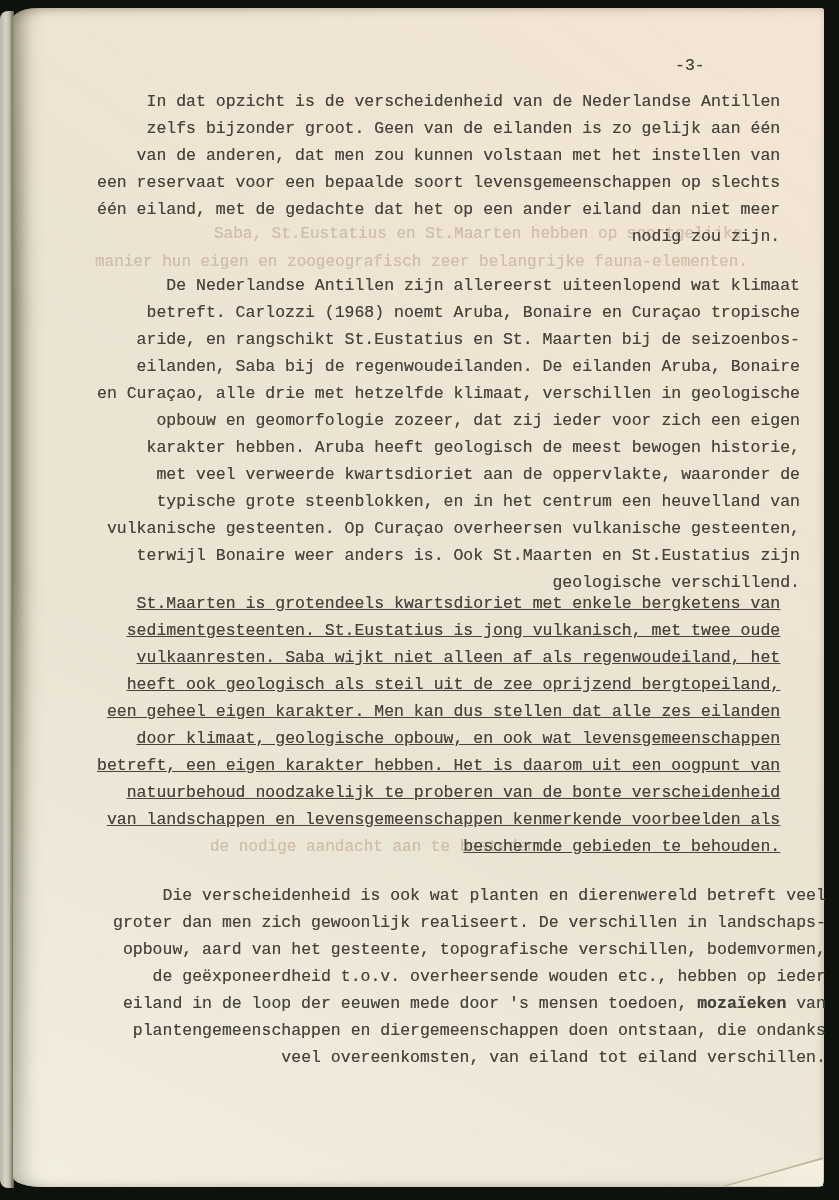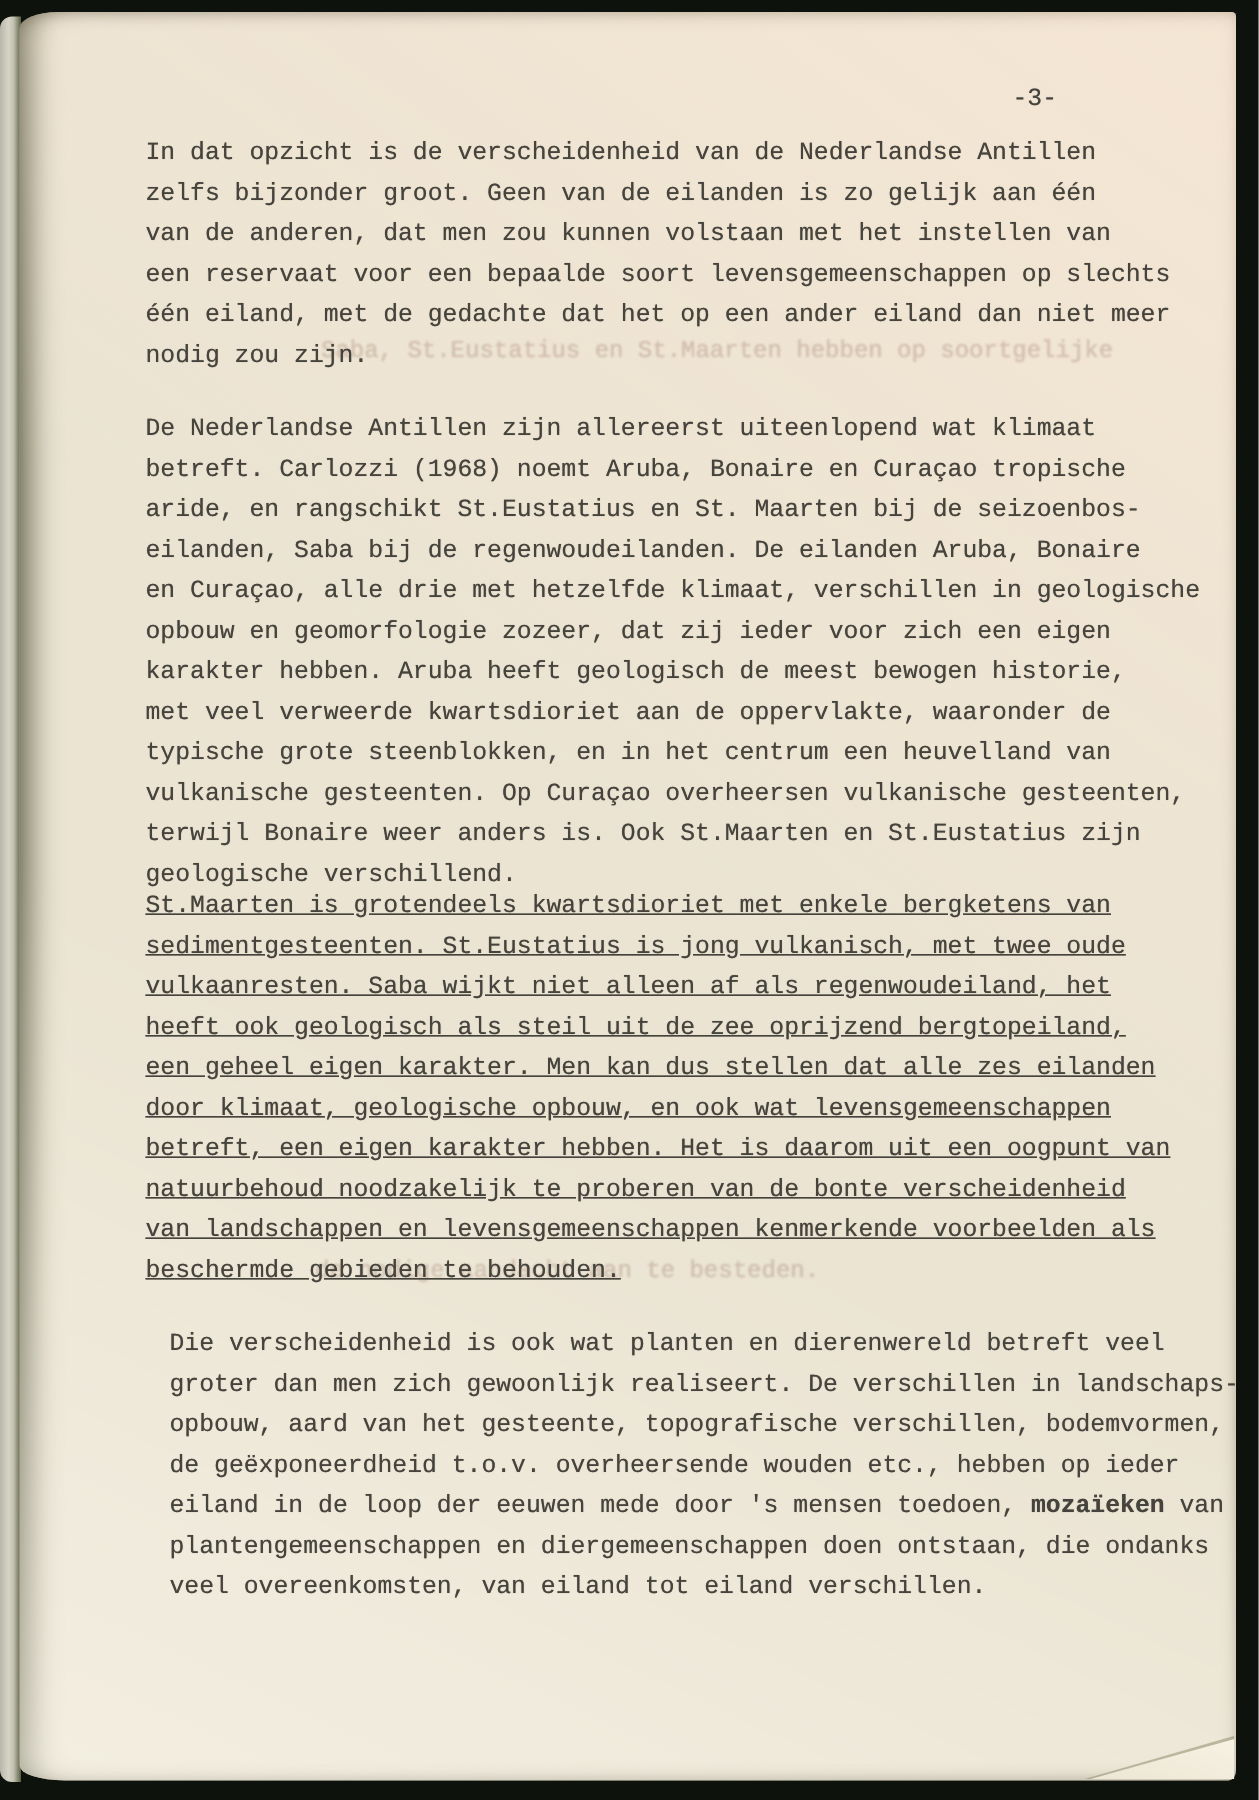--- a/index.html
+++ b/index.html
@@ -34,21 +34,21 @@
   .textlayer{
     position:absolute;inset:0;
     font-size:16.5px;line-height:27px;color:#45433c;
     text-shadow:0 0 0.5px rgba(68,66,58,0.65);
   }
   .para{position:absolute;left:84px;white-space:pre;}
   .para-1{top:80px;}
   .para-2{top:264px;}
   .para-3{top:582px;text-decoration:underline;}
   .para-4{top:874px;margin-left:16px;}
-  .line{height:27px;}
+  .line{height:27px;text-align:right;}
   .page-number{position:absolute;left:662px;top:44px;}
   
   .ghost{
     position:absolute;white-space:pre;color:#a9806e;opacity:0.38;
     filter:blur(0.7px);font-size:16px;line-height:27px;
   }
   .ghost-a{left:201px;top:213px;}
   .ghost-b{left:82px;top:241px;}
   .ghost-c{left:197px;top:826px;}
   
@@ -67,20 +67,21 @@
 <body>
 
 <div class="spine-edges"></div>
 
 <div class="page">
   <div class="textlayer">
 
     <div class="page-number">-3-</div>
 
     <div class="ghost ghost-a">Saba, St.Eustatius en St.Maarten hebben op soortgelijke</div>
+    <div class="ghost ghost-b">manier hun eigen en zoogeografisch zeer belangrijke fauna-elementen.</div>
     <div class="ghost ghost-c">de nodige aandacht aan te besteden.</div>
 
     <div class="para para-1"><div class="line">In dat opzicht is de verscheidenheid van de Nederlandse Antillen</div><div class="line">zelfs bijzonder groot. Geen van de eilanden is zo gelijk aan één</div><div class="line">van de anderen, dat men zou kunnen volstaan met het instellen van</div><div class="line">een reservaat voor een bepaalde soort levensgemeenschappen op slechts</div><div class="line">één eiland, met de gedachte dat het op een ander eiland dan niet meer</div><div class="line">nodig zou zijn.</div></div>
 
     <div class="para para-2"><div class="line">De Nederlandse Antillen zijn allereerst uiteenlopend wat klimaat</div><div class="line">betreft. Carlozzi (1968) noemt Aruba, Bonaire en Curaçao tropische</div><div class="line">aride, en rangschikt St.Eustatius en St. Maarten bij de seizoenbos-</div><div class="line">eilanden, Saba bij de regenwoudeilanden. De eilanden Aruba, Bonaire</div><div class="line">en Curaçao, alle drie met hetzelfde klimaat, verschillen in geologische</div><div class="line">opbouw en geomorfologie zozeer, dat zij ieder voor zich een eigen</div><div class="line">karakter hebben. Aruba heeft geologisch de meest bewogen historie,</div><div class="line">met veel verweerde kwartsdioriet aan de oppervlakte, waaronder de</div><div class="line">typische grote steenblokken, en in het centrum een heuvelland van</div><div class="line">vulkanische gesteenten. Op Curaçao overheersen vulkanische gesteenten,</div><div class="line">terwijl Bonaire weer anders is. Ook St.Maarten en St.Eustatius zijn</div><div class="line">geologische verschillend.</div></div>
 
     <div class="para para-3"><div class="line">St.Maarten is grotendeels kwartsdioriet met enkele bergketens van</div><div class="line">sedimentgesteenten. St.Eustatius is jong vulkanisch, met twee oude</div><div class="line">vulkaanresten. Saba wijkt niet alleen af als regenwoudeiland, het</div><div class="line">heeft ook geologisch als steil uit de zee oprijzend bergtopeiland,</div><div class="line">een geheel eigen karakter. Men kan dus stellen dat alle zes eilanden</div><div class="line">door klimaat, geologische opbouw, en ook wat levensgemeenschappen</div><div class="line">betreft, een eigen karakter hebben. Het is daarom uit een oogpunt van</div><div class="line">natuurbehoud noodzakelijk te proberen van de bonte verscheidenheid</div><div class="line">van landschappen en levensgemeenschappen kenmerkende voorbeelden als</div><div class="line">beschermde gebieden te behouden.</div></div>
 
     <div class="para para-4"><div class="line">Die verscheidenheid is ook wat planten en dierenwereld betreft veel</div><div class="line">groter dan men zich gewoonlijk realiseert. De verschillen in landschaps-</div><div class="line">opbouw, aard van het gesteente, topografische verschillen, bodemvormen,</div><div class="line">de geëxponeerdheid t.o.v. overheersende wouden etc., hebben op ieder</div><div class="line"><span>eiland in de loop der eeuwen mede door 's mensen toedoen, </span><span style="font-weight: 700;">mozaïeken</span><span> van</span></div><div class="line">plantengemeenschappen en diergemeenschappen doen ontstaan, die ondanks</div><div class="line">veel overeenkomsten, van eiland tot eiland verschillen.</div></div>
 

